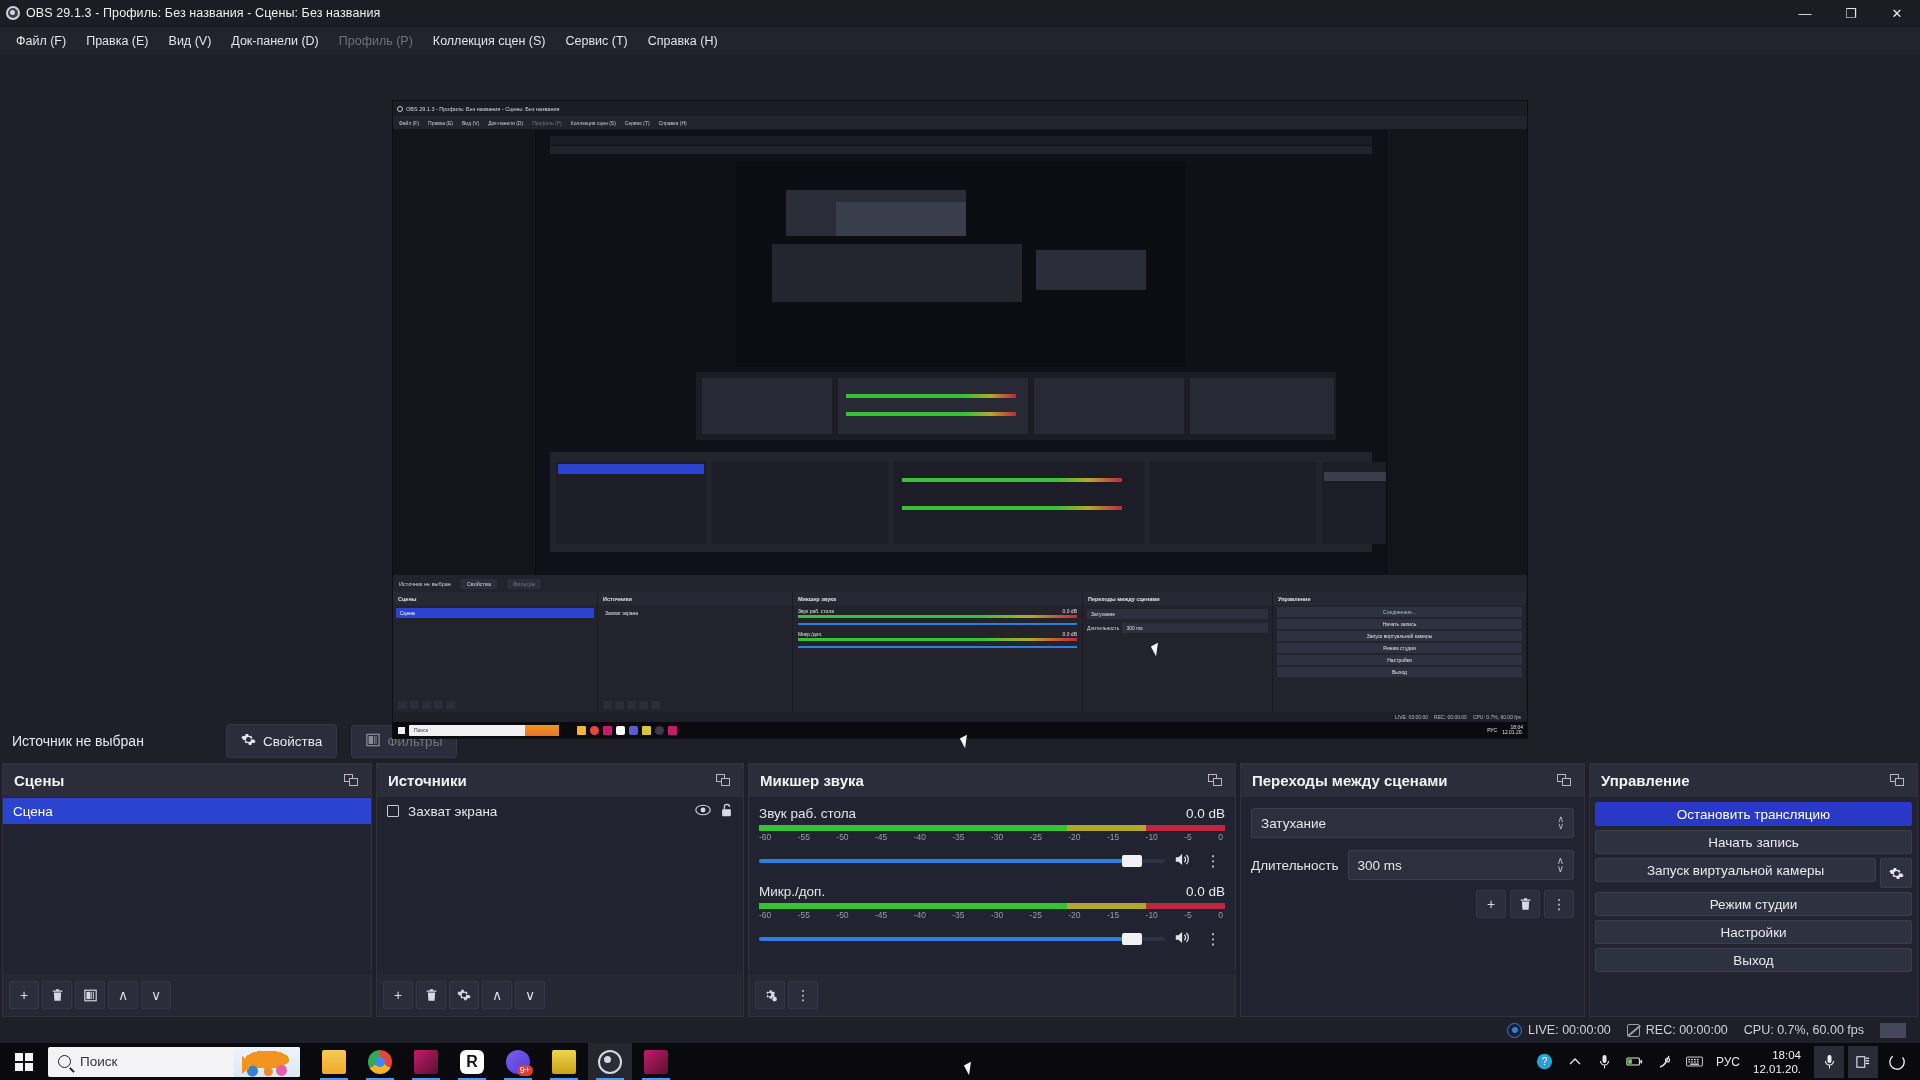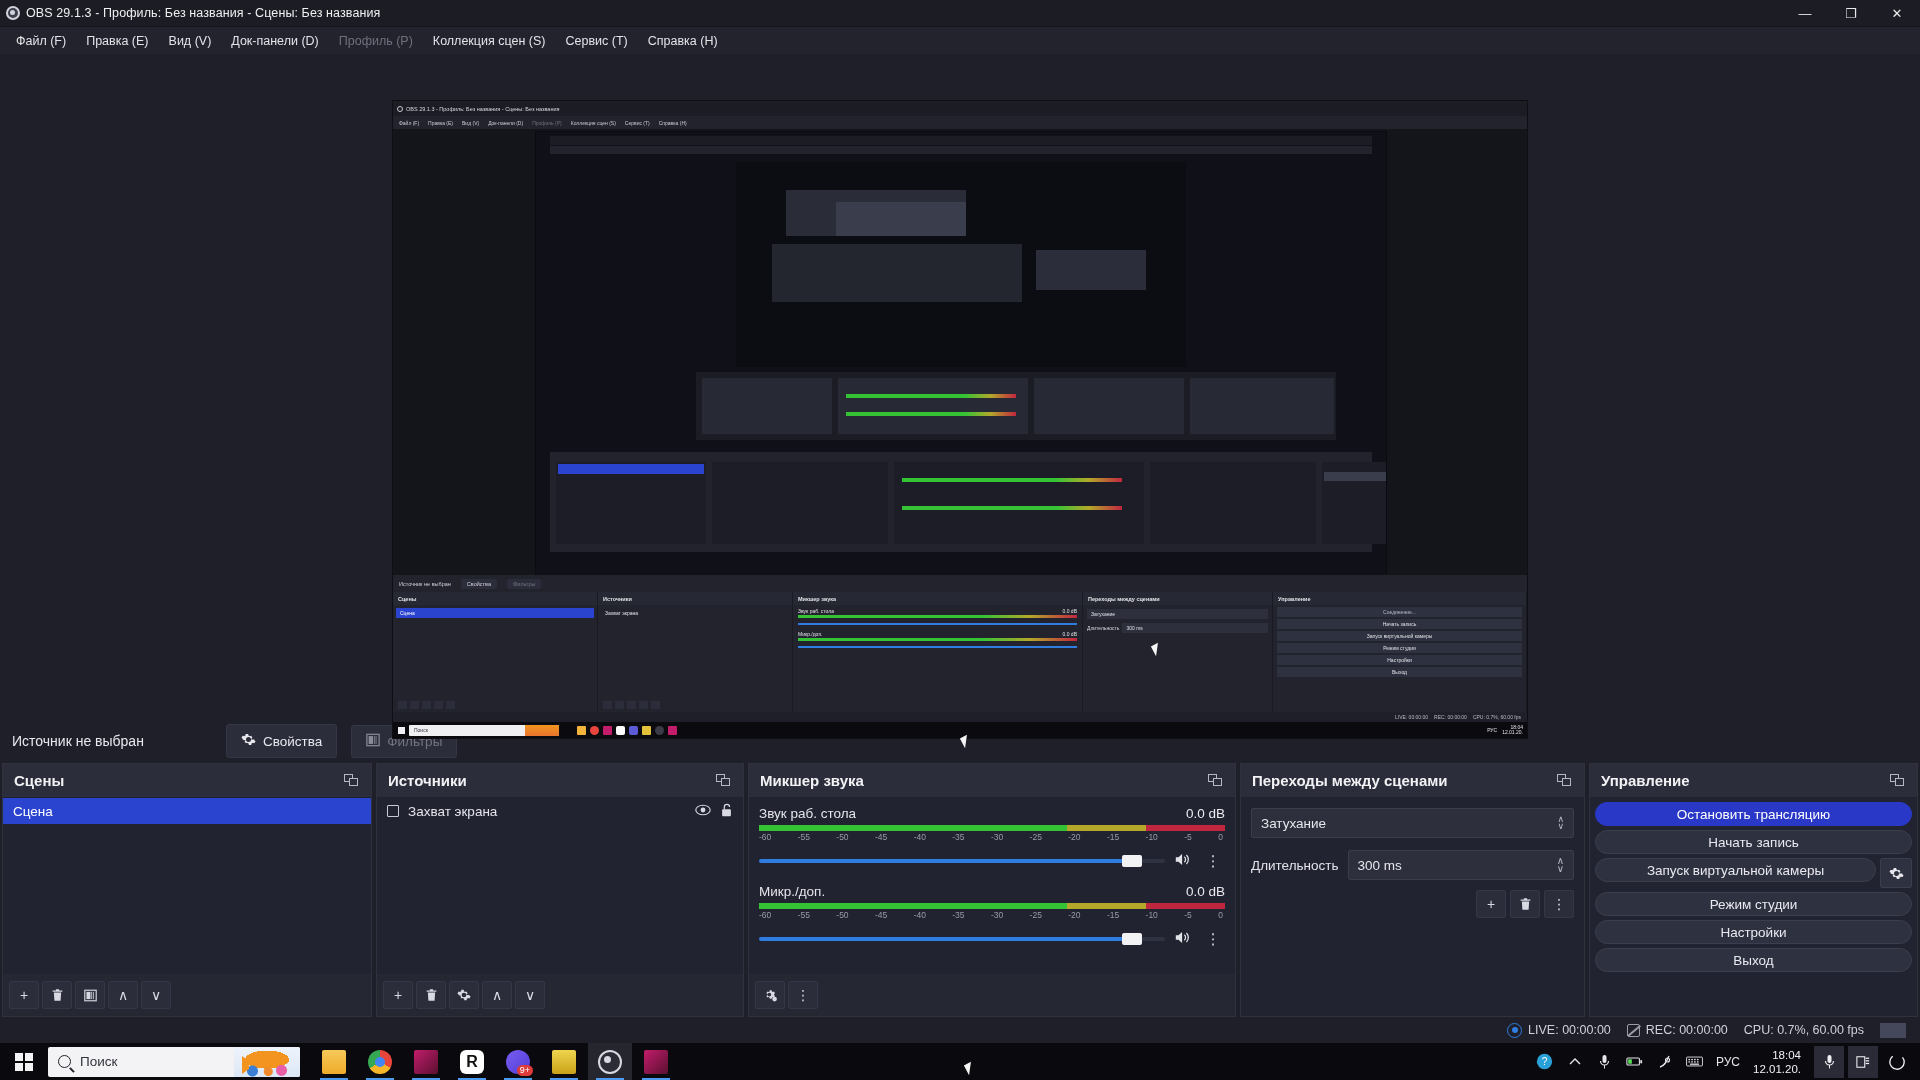--- a/index.html
+++ b/index.html
@@ -126,21 +126,21 @@
   .tr-dur { display:flex; align-items:center; gap:9px; margin-top:12px; }
   .tr-dur .lbl { font-size:13.5px; color:#e3e3e9; }
   .spin { flex:1; height:30px; background:#2d2f3c; border:1px solid #3a3d4c; border-radius:2px;
     display:flex; align-items:center; padding:0 9px; font-size:13.5px; color:#e6e6ec; }
   .spin .arrows { margin-left:auto; display:flex; flex-direction:column; line-height:8px;
     font-size:10px; color:#b9bac6; }
   .tr-btns { display:flex; justify-content:flex-end; gap:4px; margin-top:10px; }
 
   
   .ctl-body { padding:4px 5px; display:flex; flex-direction:column; gap:4px; }
-  .ctl-btn { height:24px; background:#2e3140; border:1px solid #3a3d4c; border-radius:14px;
+  .ctl-btn { height:24px; background:#2e3140; border:1px solid #3a3d4c; border-radius:2px;
     display:flex; align-items:center; justify-content:center; font-size:13.5px; color:#e9e9ef; }
   .ctl-btn.primary { background:#2a38c8; border-color:#2a38c8; color:#fff; }
   .ctl-row { display:flex; gap:4px; }
   .ctl-row .ctl-btn { flex:1; }
   .gear-btn { width:32px; height:30px; background:#2e3140; border:1px solid #3a3d4c;
     border-radius:2px; display:flex; align-items:center; justify-content:center; }
 
   
   .statusbar { height:26px; background:#1e1f28; display:flex; align-items:center;
     justify-content:flex-end; gap:16px; padding-right:14px; font-size:12.5px; color:#cfd0d9;

